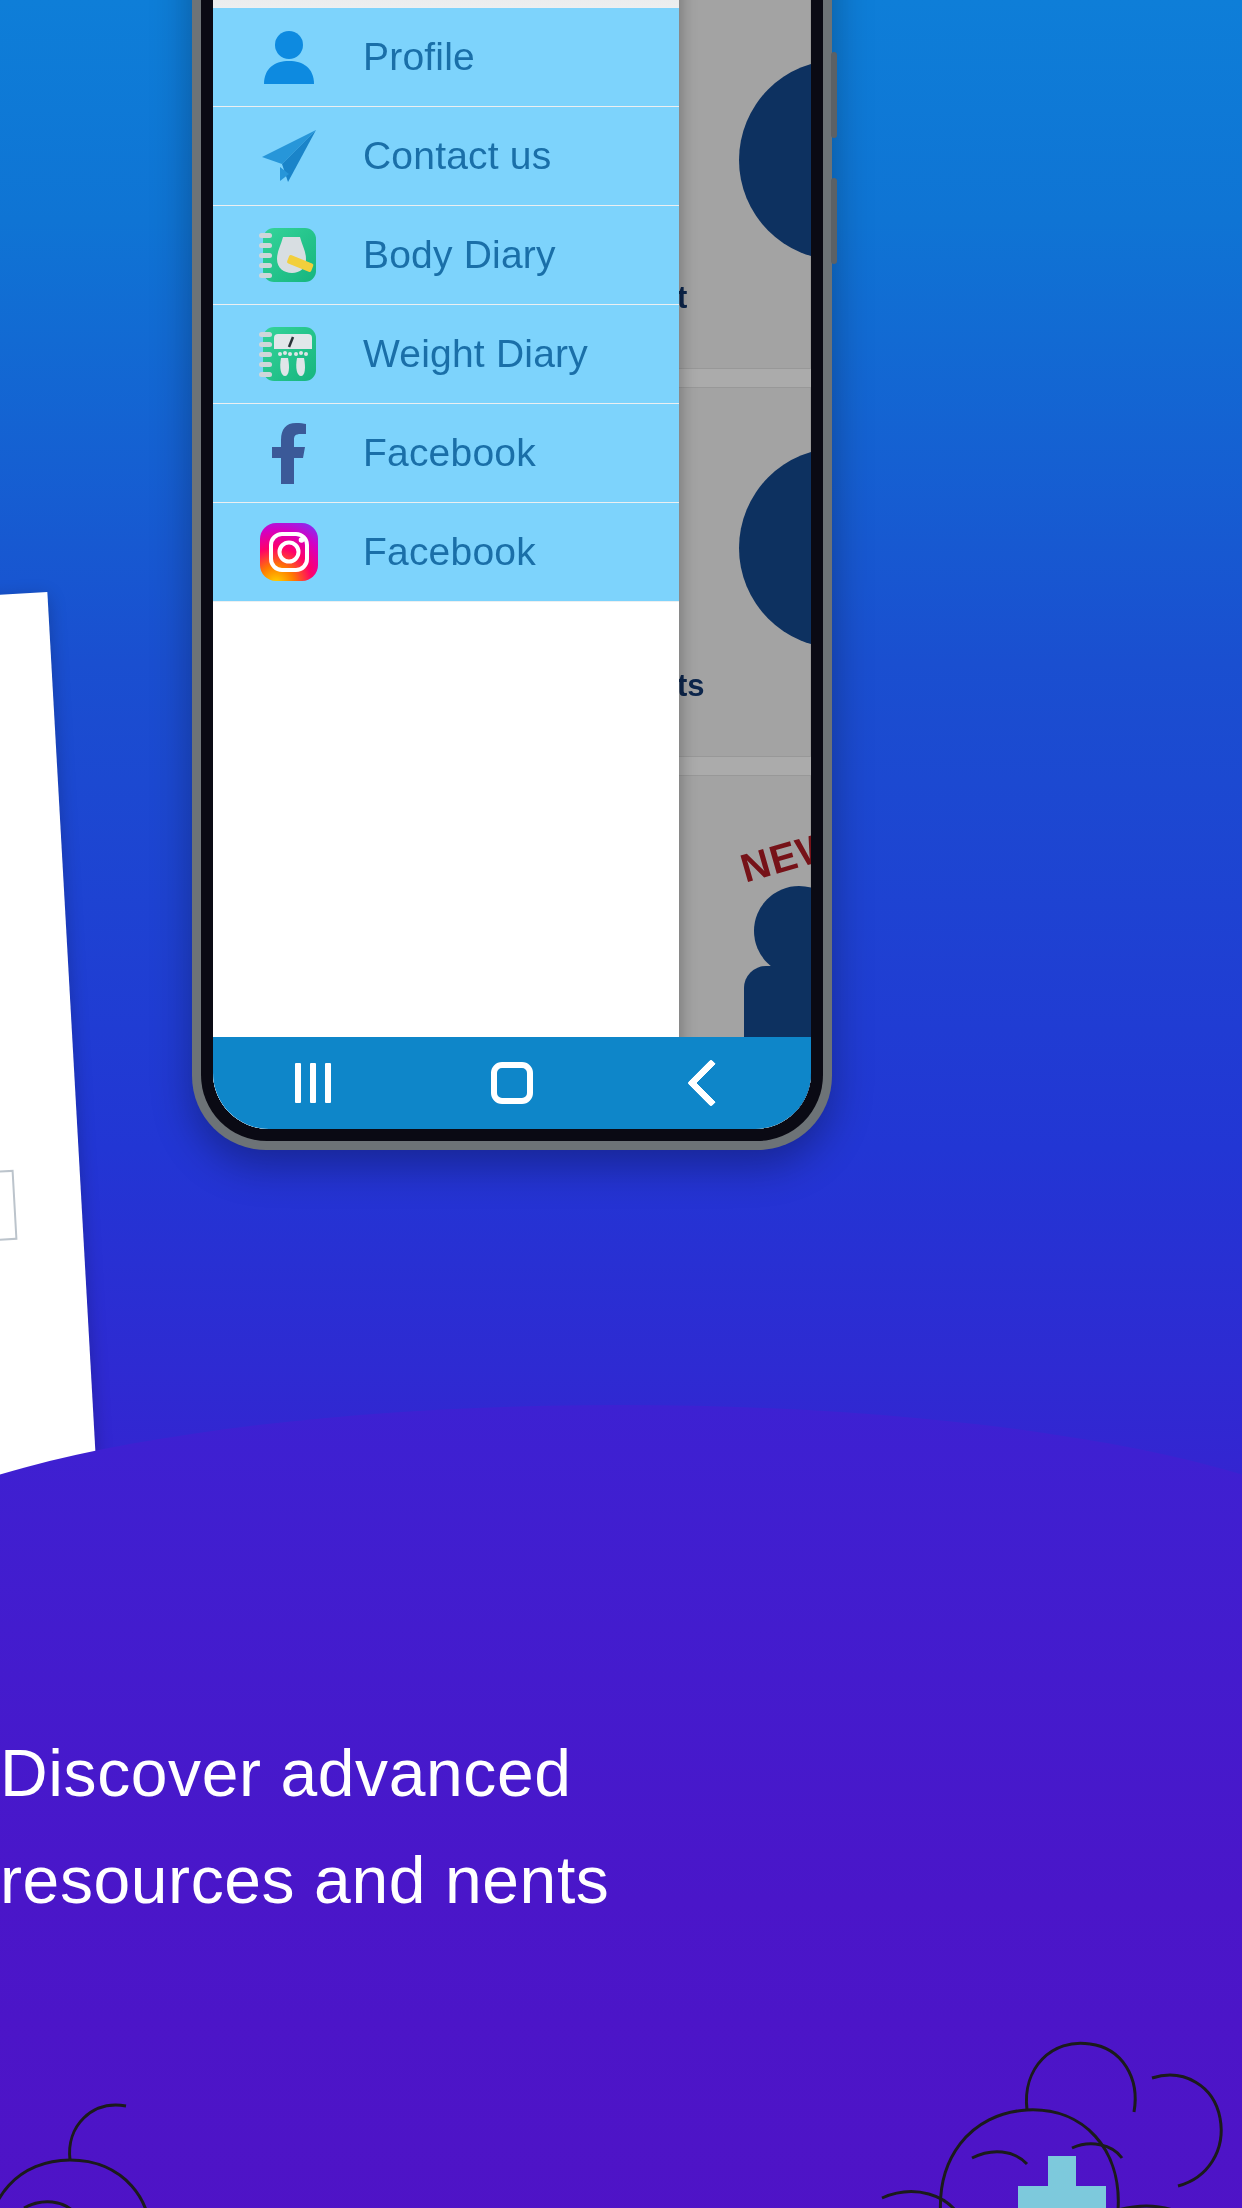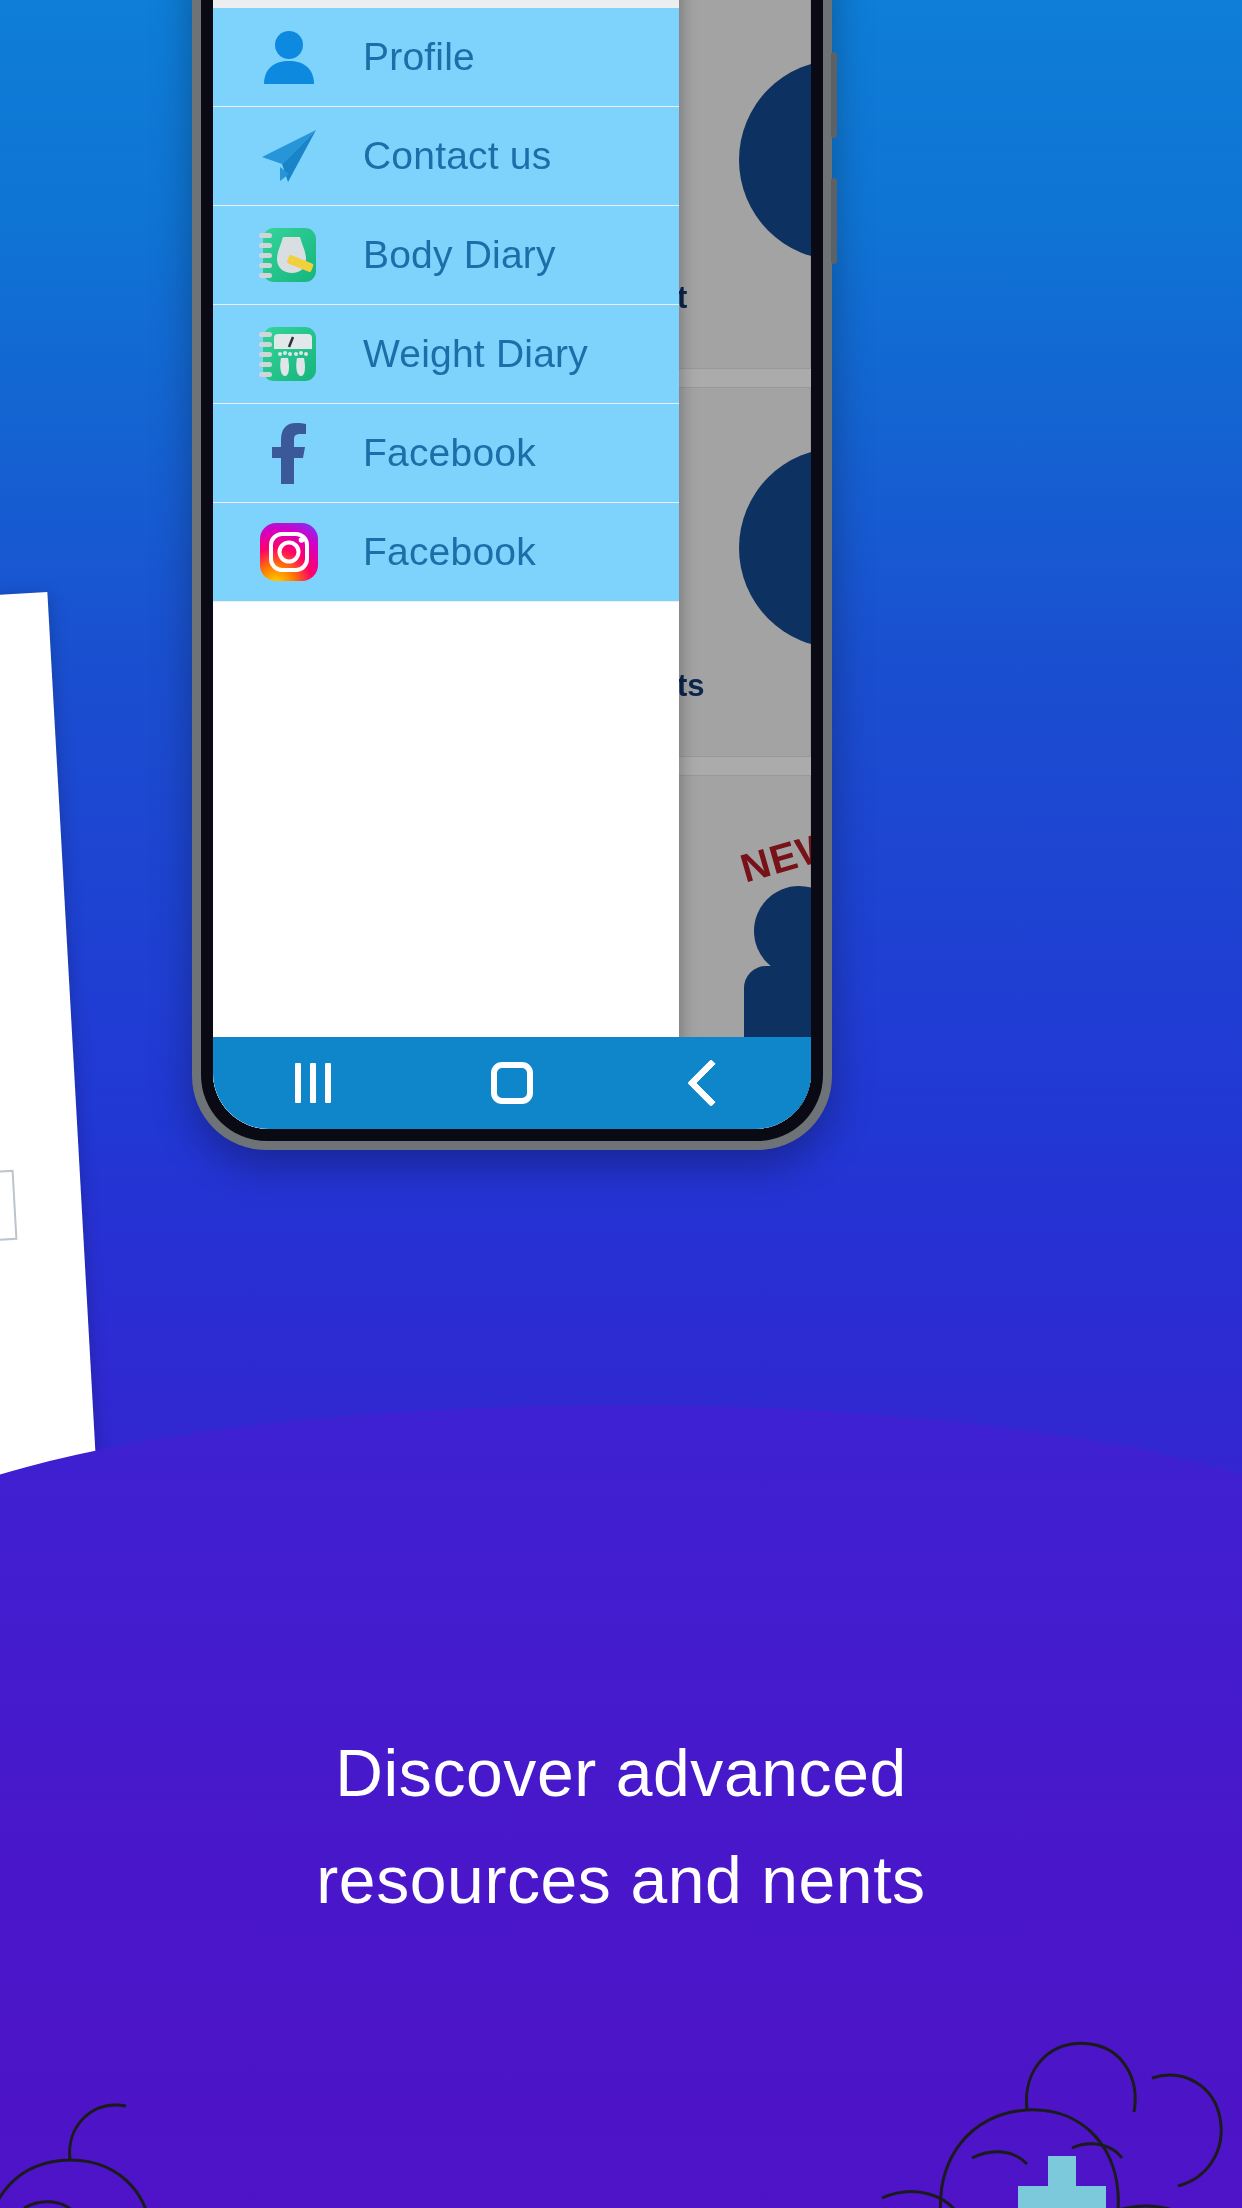--- a/index.html
+++ b/index.html
@@ -34,21 +34,21 @@
   
   .footer-curve{
     position:absolute; left:-12%; top:1405px; width:124%; height:1100px;
     background:linear-gradient(180deg,#3d21d2 0%,#4a16c9 45%,#5311c4 100%);
     border-radius:50% 50% 0 0 / 170px 170px 0 0;
   }
 
   
   .caption{
     position:absolute; left:0; top:1720px; width:100%;
-    text-align:center; color:#fff;
+    color:#fff;
     font-size:66px; line-height:1.62; font-weight:400;
     letter-spacing:.6px;
   }
   .caption span{ display:block; }
 
   
   .phone{
     position:absolute; left:192px; top:-112px;
     width:640px; height:1262px;
     background:#6d7377;

